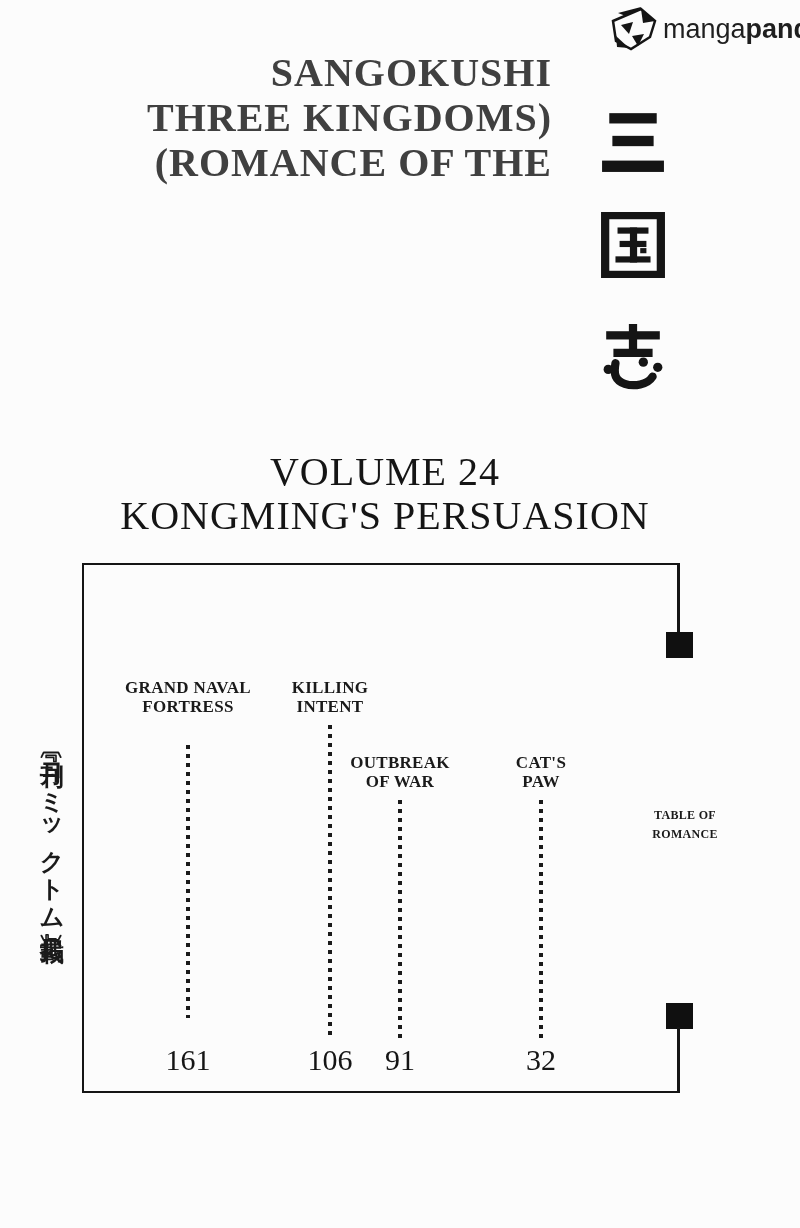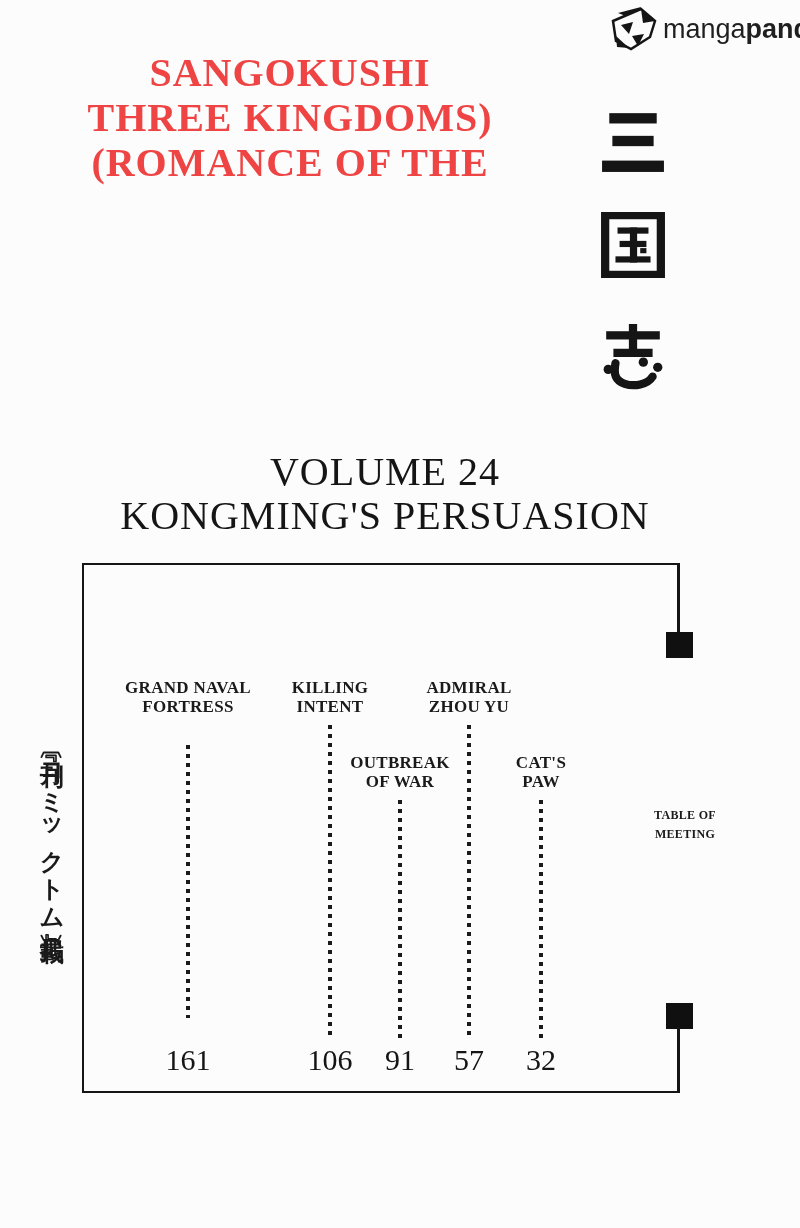--- a/index.html
+++ b/index.html
@@ -11,22 +11,22 @@
   .sr { position:absolute; width:1px; height:1px; overflow:hidden; clip:rect(0 0 0 0); white-space:nowrap; }
 
   
   .logo { position:absolute; top:6px; left:610px; display:flex; align-items:center; gap:3px; }
   .logo svg { display:block; }
   .logo-text { font-family:"Liberation Sans", sans-serif; font-size:27px; color:#1f1f1f; letter-spacing:0; }
   .logo-text .bold { font-weight:bold; }
 
   
   .series-title {
-    position:absolute; left:28px; top:50px; width:524px; text-align:center;
-    font-size:40px; line-height:45px; font-weight:bold; letter-spacing:1px; color:#ef4444;
+    position:absolute; left:28px; top:50px; width:524px; text-align:right;
+    font-size:40px; line-height:45px; font-weight:bold; letter-spacing:1px; color:#404040;
   }
   .volume-title {
     position:absolute; left:55px; top:450px; width:660px; text-align:center;
     font-size:40px; line-height:44px; font-weight:normal; letter-spacing:1px; color:#151515;
   }
 
   
   .kanji-char { position:absolute; left:600px; width:66px; height:66px; }
   .kanji-char svg { display:block; width:66px; height:66px; }
   .k1 { top:108px; } .k2 { top:212px; } .k3 { top:324px; }
@@ -152,39 +152,31 @@
           <div class="pagenum">106</div>
         </div>
         <div class="col" style="left: 271px; top: 188px; bottom: 15px;">
           <div class="ch-label">
             <div>OUTBREAK</div>
             <div>OF WAR</div>
           </div>
           <div class="leader"></div>
           <div class="pagenum">91</div>
         </div>
-        <div class="col" style="left: 340px; top: 113px; bottom: 15px;">
-          <div class="ch-label">
-            <div>ADMIRAL</div>
-            <div>ZHOU YU</div>
-          </div>
-          <div class="leader"></div>
-          <div class="pagenum">57</div>
-        </div>
         <div class="col" style="left: 412px; top: 188px; bottom: 15px;">
           <div class="ch-label">
             <div>CAT'S</div>
             <div>PAW</div>
           </div>
           <div class="leader"></div>
           <div class="pagenum">32</div>
         </div>
       </div>
 
     <div class="corner-label">
       <div>TABLE OF</div>
-      <div>MEETING</div>
+      <div>ROMANCE</div>
     </div>
   </div>
 
   <div class="side-note">〔月刊『コミックトム』掲載〕</div>
 
 </div>
 
 </body></html>

